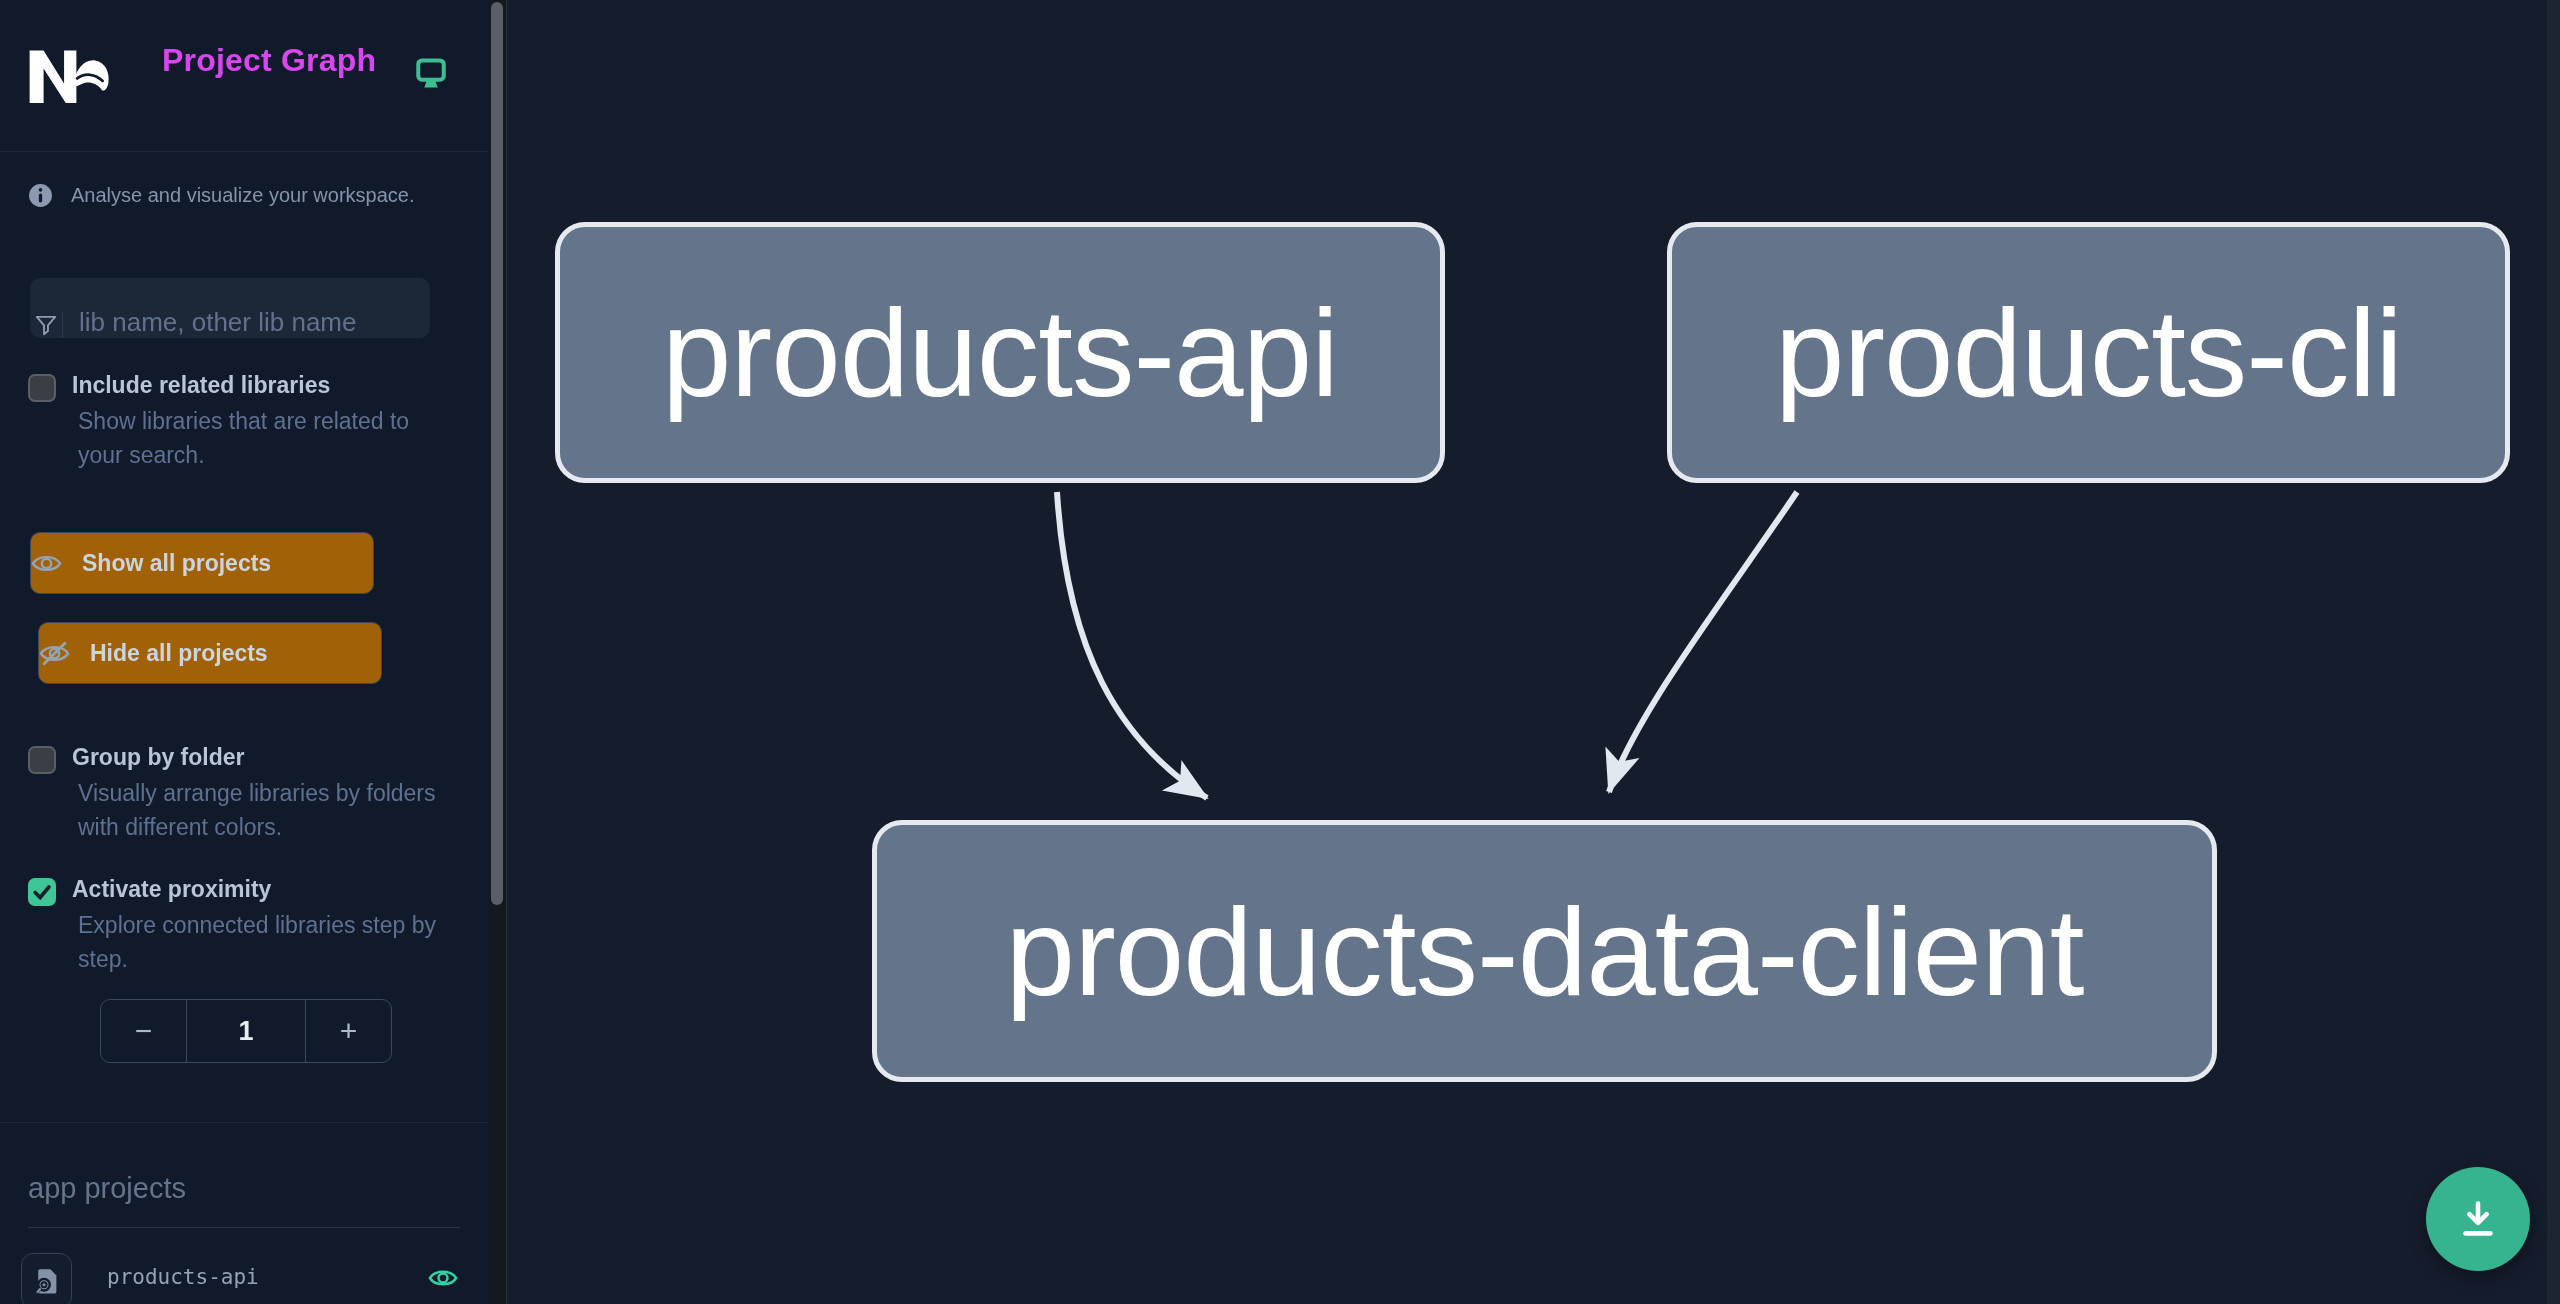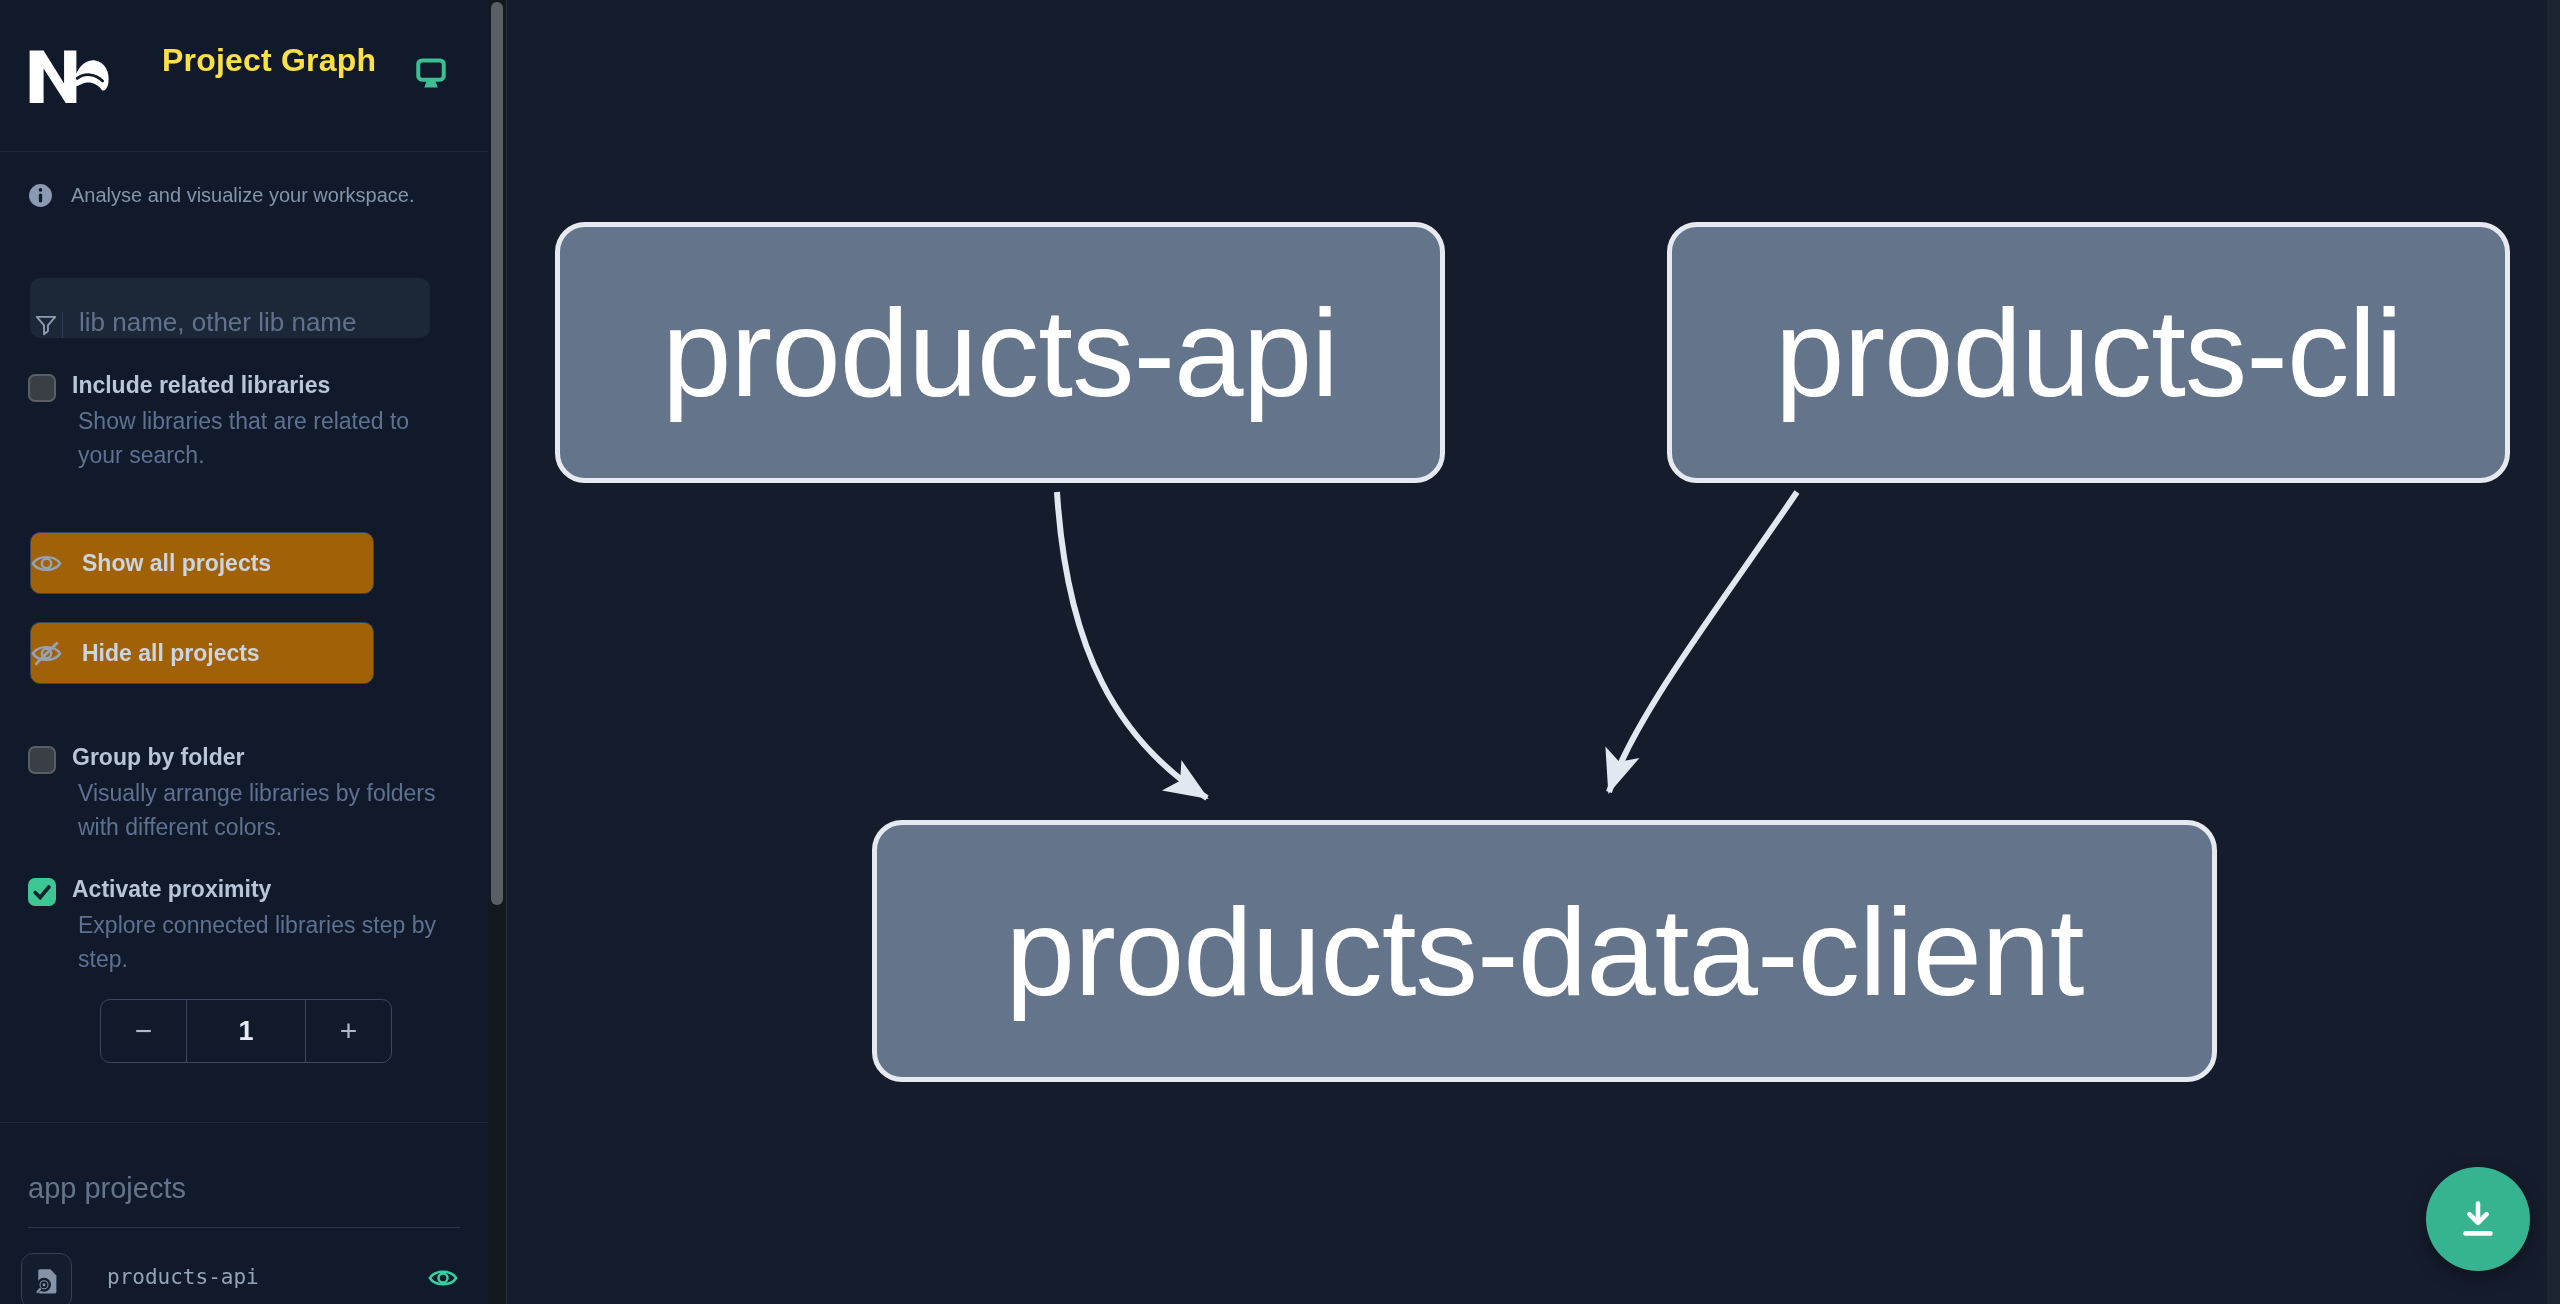--- a/index.html
+++ b/index.html
@@ -21,21 +21,21 @@
   .fab { position:absolute; right:30px; bottom:33px; width:104px; height:104px; border-radius:50%;
          background:#35b48f; display:flex; align-items:center; justify-content:center;
          box-shadow:0 6px 18px rgba(0,0,0,.35); cursor:pointer; }
 
   
   #sidebar { position:absolute; left:0; top:0; width:488px; height:1304px; background:#101a2b; color:#cbd5e1; }
   #sb-header { position:absolute; left:0; top:0; width:488px; height:152px; border-bottom:1px solid #1f2a3a;
                display:flex; align-items:center; }
   #logo { position:absolute; left:28px; top:47px; }
   #app-title { position:absolute; left:162px; top:0; height:120px; display:flex; align-items:center;
-               font-size:32px; font-weight:700; color:#fde047; letter-spacing:.2px; }
+               font-size:32px; font-weight:700; color:#d946ef; letter-spacing:.2px; }
   #monitor { position:absolute; left:416px; top:58px; cursor:pointer; }
 
   #tagline { position:absolute; left:28px; top:183px; display:flex; align-items:center; gap:18px;
              color:#8495ab; font-size:20px; }
 
   #filter { position:absolute; left:30px; top:278px; width:400px; height:60px; background:#1c2737;
             border-radius:10px; display:flex; align-items:flex-end; overflow:hidden; }
   #filter-icon-cell { width:57px; display:flex; align-items:center; justify-content:center;
                       border-right:1px solid #2d3b54; }
   #filter input { flex:1; background:transparent; border:none; outline:none; color:#c7d2e4;
@@ -151,21 +151,21 @@
     <div class="cb-label" style="top:372px;">Include related libraries</div>
     <div class="cb-desc" style="top:404px;">Show libraries that are related to your search.</div>
 
     <div class="sb-btn" style="top:532px;">
       <svg width="31" height="31" viewBox="0 0 24 24">
         <path d="M1.5 12 C5.5 5.4 18.5 5.4 22.5 12 C18.5 18.6 5.5 18.6 1.5 12 z" fill="none" stroke="#94a3b8" stroke-width="1.9"></path>
         <circle cx="12" cy="12" r="3.6" fill="none" stroke="#94a3b8" stroke-width="1.9"></circle>
       </svg>
       <span>Show all projects</span>
     </div>
-    <div class="sb-btn" style="top:622px;">
+    <div class="sb-btn" style="top:622px;margin-left:8px;">
       <svg width="31" height="31" viewBox="0 0 24 24">
         <path d="M1.5 12 C5.5 5.4 18.5 5.4 22.5 12 C18.5 18.6 5.5 18.6 1.5 12 z" fill="none" stroke="#94a3b8" stroke-width="1.9"></path>
         <circle cx="12" cy="12" r="3.6" fill="none" stroke="#94a3b8" stroke-width="1.9"></circle>
         <path d="M4 20 L20 4" stroke="#94a3b8" stroke-width="2.2" stroke-linecap="round"></path>
       </svg>
       <span>Hide all projects</span>
     </div>
 
     <div class="cb-box" style="top:746px;"></div>
     <div class="cb-label" style="top:744px;">Group by folder</div>

